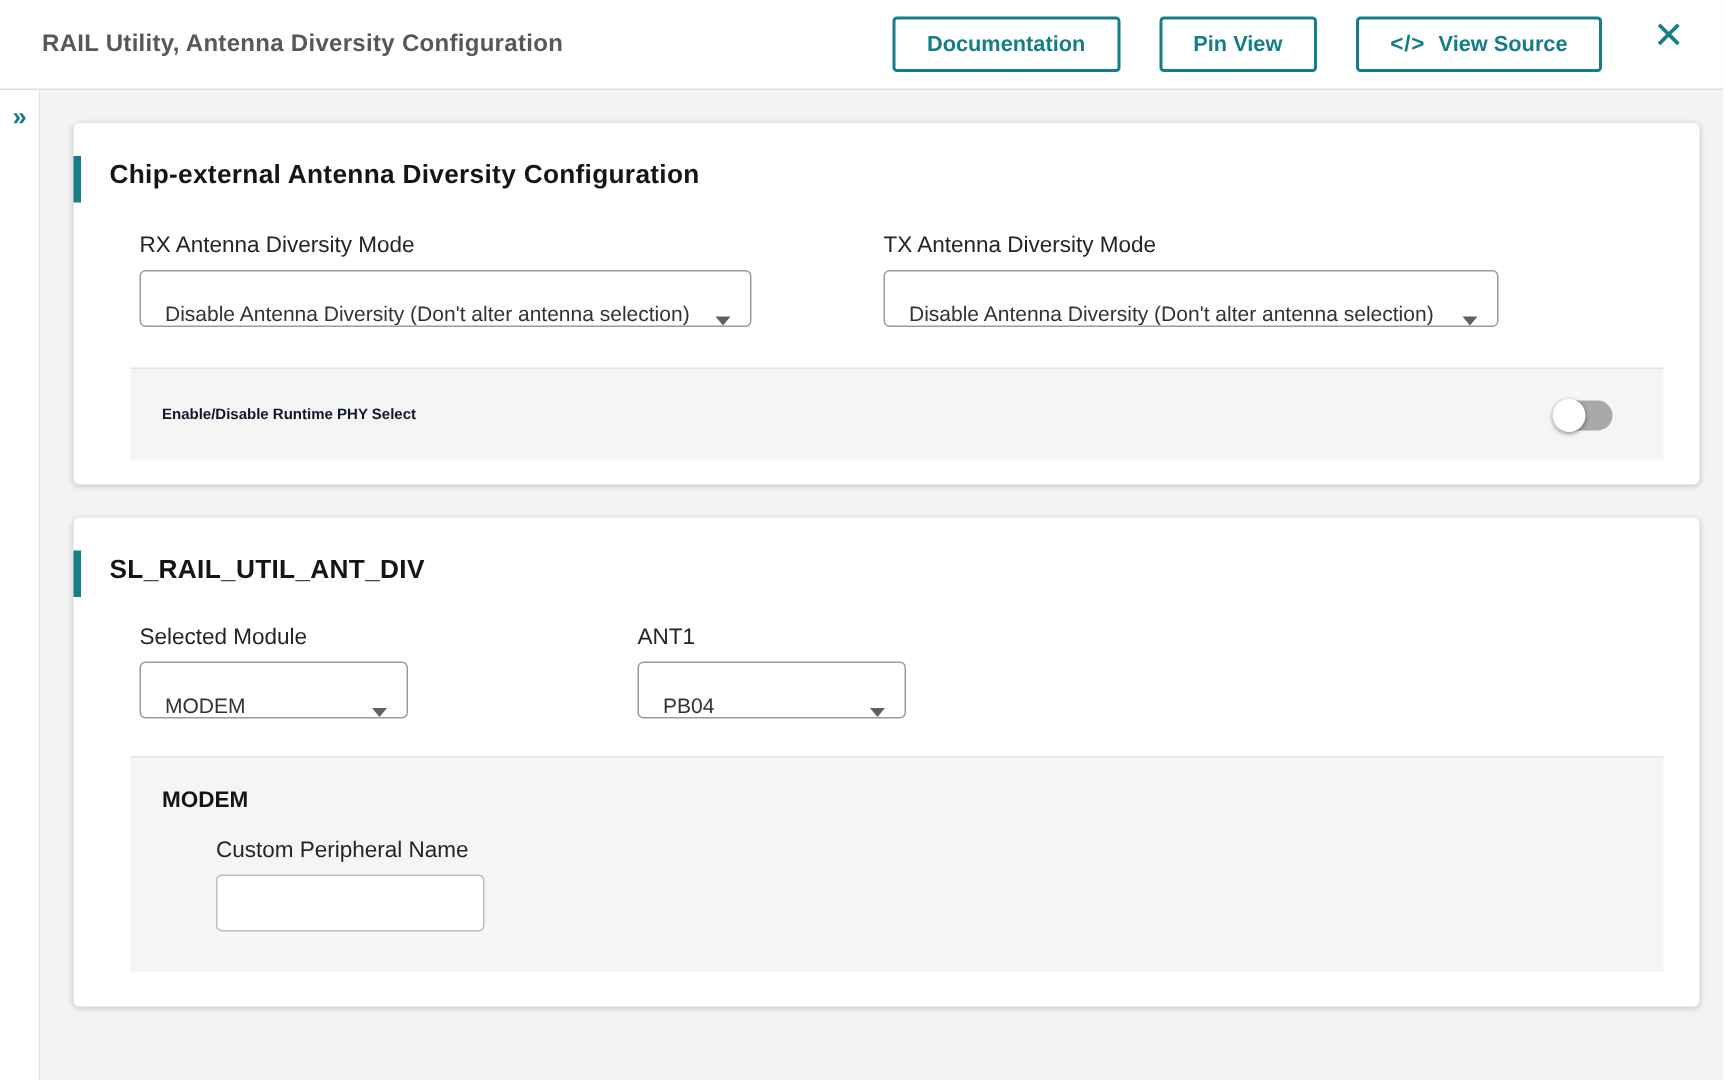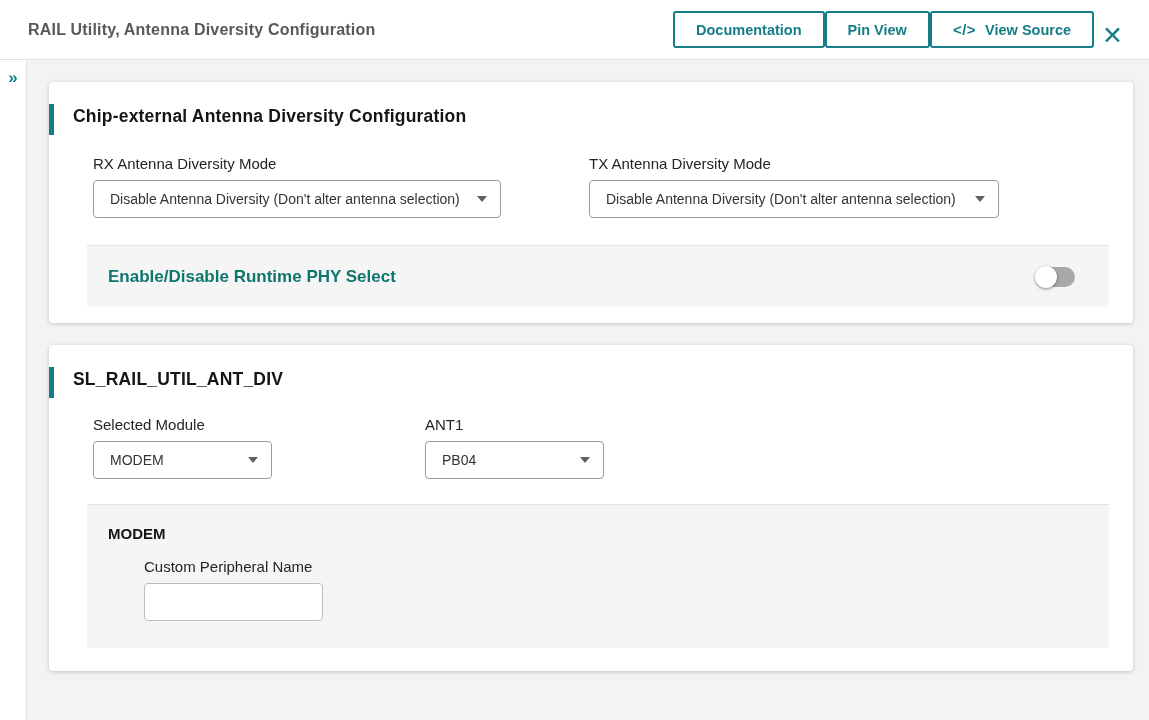--- a/index.html
+++ b/index.html
@@ -6,21 +6,21 @@
   html,body { width:1149px; height:720px; overflow:hidden;
     font-family:"Liberation Sans", sans-serif; background:#fff; }
 
   .app { width:1149px; height:720px; display:flex; flex-direction:column; }
 
   
   .header { height:60px; min-height:60px; background:#fff;
     border-bottom:1px solid #e0e0e0; display:flex; align-items:center;
     padding:0 22px 0 28px; }
   .header-title { font-size:16px; font-weight:700; color:#585858; letter-spacing:.2px; }
-  .header-actions { margin-left:auto; display:flex; align-items:flex-end; }
+  .header-actions { margin-left:auto; display:flex; align-items:flex-start; gap:26px; }
   .btn { border:2px solid #147d87; color:#147d87; background:#fff; border-radius:3px;
     height:37px; padding:0 21px; font-size:14.5px; font-weight:700;
     display:flex; align-items:center; gap:9px; cursor:pointer;
     font-family:"Liberation Sans", sans-serif; }
   .code-glyph { font-weight:700; font-size:15px; letter-spacing:0.5px; }
   .close-btn { color:#147d87; font-size:25px; font-weight:400; background:none;
     border:none; cursor:pointer; line-height:1; padding:0 4px; margin-left:4px;
     font-family:"DejaVu Sans", sans-serif; }
 
   
@@ -40,32 +40,32 @@
     background:#147d87; }
   .card-title { font-size:17.5px; font-weight:700; color:#151515; letter-spacing:.2px; }
 
   .fields-row { display:flex; margin-left:20px; margin-top:28px; }
   .fields-row.three { margin-top:26px; }
   .field-rx { width:408px; margin-right:88px; }
   .field-tx { width:410px; }
   .field-sm { width:179px; margin-right:153px; }
   .field-label { font-size:15px; color:#242424; margin-bottom:8px; }
   .select { height:38px; width:100%; border:1px solid #9b9b9b; border-radius:4px;
-    background:#fff; display:flex; align-items:center; justify-content:space-between;
+    background:#fff; display:flex; align-items:flex-end; justify-content:space-between;
     padding:0 13px 0 16px; font-size:14px; color:#333; cursor:pointer; }
   .select-value { white-space:nowrap; overflow:hidden; }
   .arrow-down { width:0; height:0; border-left:5.5px solid transparent;
     border-right:5.5px solid transparent; border-top:6px solid #606060;
     margin-left:12px; flex:none; }
 
   
   .toggle-section { margin-left:14px; margin-top:27px; background:#f5f5f5;
     border-top:1px solid #e4e4e4; height:62px; display:flex; align-items:center;
     padding:0 34px 0 21px; }
-  .toggle-label { font-size:17px; font-weight:700; color:#0f766e; flex:1; }
+  .toggle-label { font-size:10px; font-weight:700; color:#0f172a; flex:1; }
   .switch { position:relative; width:38px; height:20px; cursor:pointer; flex:none; }
   .switch-track { width:38px; height:20px; border-radius:10px; background:#a9a9a9; }
   .switch-knob { position:absolute; left:-2px; top:-1px; width:22px; height:22px;
     border-radius:50%; background:#fff; box-shadow:0 1px 3px rgba(0,0,0,.45); }
 
   
   .subsection { margin-left:14px; margin-top:25px; background:#f5f5f5;
     border-top:1px solid #e4e4e4; padding:20px 21px 27px 21px; }
   .subsection-title { font-size:15px; font-weight:700; color:#151515; }
   .subsection-field { margin-left:36px; margin-top:16px; }

